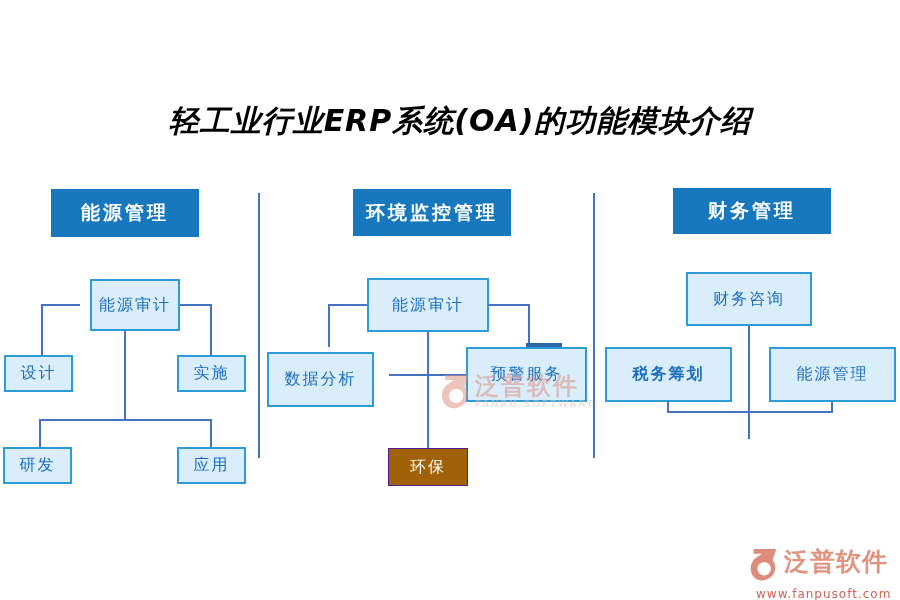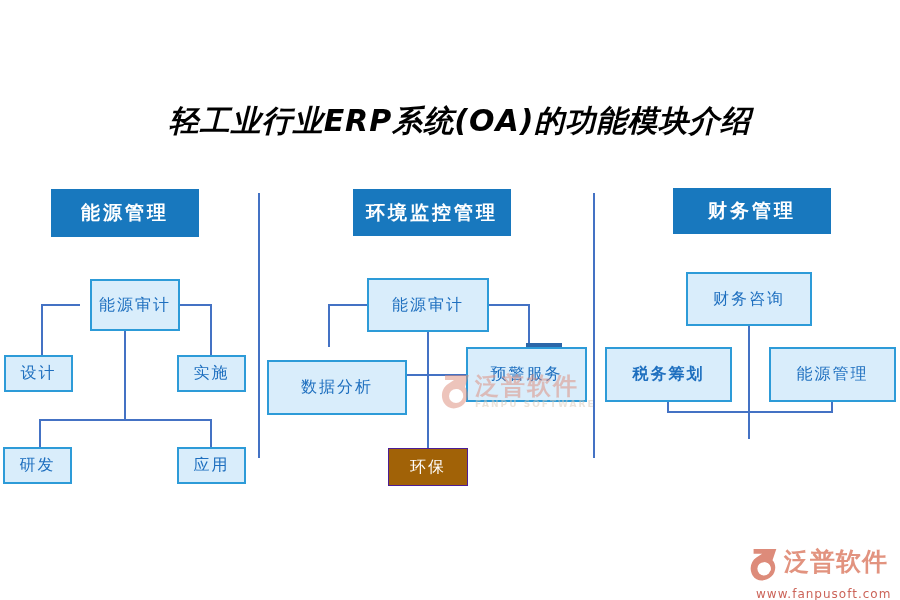--- a/index.html
+++ b/index.html
@@ -70,21 +70,21 @@
 
   <div class="line hline" style="left:328px;top:304px;width:39px;"></div>
   <div class="line vline" style="left:328px;top:304px;height:43px;"></div>
   <div class="line hline" style="left:489px;top:304px;width:41px;"></div>
   <div class="line vline" style="left:528px;top:304px;height:41px;"></div>
   <div class="darkseg" style="left:526px;top:343px;width:36px;"></div>
   <div class="line vline" style="left:427px;top:332px;height:116px;"></div>
   <div class="line hline" style="left:389px;top:374px;width:77px;"></div>
 
   <div class="node" style="left:367px;top:278px;width:122px;height:54px;">能源审计</div>
-  <div class="node" style="left:267px;top:360px;width:140px;height:55px;text-align:right;">数据分析</div>
+  <div class="node" style="left:267px;top:352px;width:107px;height:55px;text-align:right;">数据分析</div>
   <div class="node" style="left:466px;top:347px;width:121px;height:55px;">预警服务</div>
   <div class="node dark" style="left:388px;top:448px;width:80px;height:38px;">环保</div>
 
   <div class="hdr" style="left:673px;top:188px;width:158px;height:46px;">财务管理</div>
 
   <div class="line vline" style="left:748px;top:326px;height:113px;"></div>
   <div class="line vline" style="left:667px;top:402px;height:11px;"></div>
   <div class="line vline" style="left:831px;top:402px;height:11px;"></div>
   <div class="line hline" style="left:667px;top:411px;width:166px;"></div>
 

